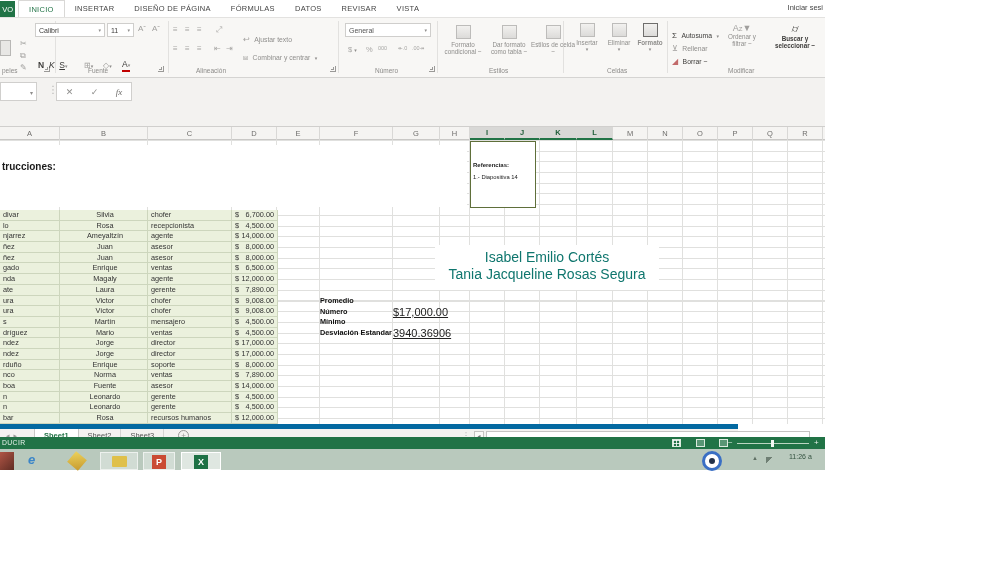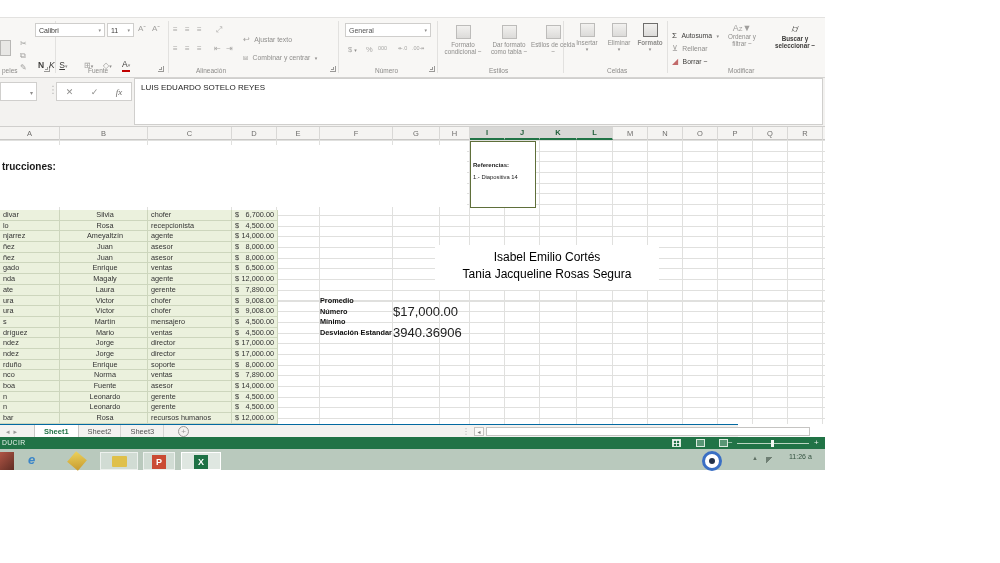--- a/index.html
+++ b/index.html
@@ -54,37 +54,37 @@
 
   #instr-white { position:absolute; left:0; top:5px; width:467px; height:62px; background:#fff; }
   #instr-title { position:absolute; left:2px; top:21px; font-size:10px; font-weight:bold; color:#1a1a1a; white-space:nowrap; }
   #instr-body  { position:absolute; left:4px; top:35px; font-size:8.3px; color:#1a1a1a; white-space:nowrap; }
 
   #ref-box { position:absolute; left:470px; top:1px; width:66px; height:67px; background:#fff; border:1px solid #5f6f3a; padding:3px 2px; }
   #ref-title { font-size:6px; font-weight:bold; color:#1a1a1a; margin-top:17px; }
   #ref-item  { font-size:5.8px; color:#1a1a1a; margin-top:6px; white-space:nowrap; }
 
   #names-box { position:absolute; left:435px; top:105px; width:224px; height:45px; background:#fff; text-align:center; padding-top:4px; }
-  #names-box div { font-size:12px; line-height:17px; color:#000000; white-space:nowrap; }
+  #names-box div { font-size:14px; line-height:17px; color:#0f766e; white-space:nowrap; }
 
   
   #data-table { position:absolute; left:0; top:70px; width:278px; }
   .trow { display:flex; height:10.7px; }
   .tcell { background:#ebf1dd; border-right:1px solid #cdd6bd; border-bottom:1px solid #cdd6bd; font-size:7.3px; color:#333; padding-left:3px; overflow:hidden; white-space:nowrap; line-height:10px; }
   .tc-a { width:60px; } .tc-b { width:88px;text-align:center; } .tc-c { width:84px; }
   .tc-d { width:46px; display:flex; justify-content:space-between; padding-right:3px; }
 
   
   #stats { position:absolute; left:320px; top:156px; }
   .srow { display:flex; height:10.7px; }
   .slabel { width:73px; font-size:7.3px; font-weight:bold; color:#111; line-height:10px; white-space:nowrap; }
-  .svalue { width:47px; font-size:13px; color:#222; line-height:10px; text-align:right; padding-right:4px; white-space:nowrap; }
-
-  
-  #sheettab-bar { position:absolute; left:0; top:424px; width:738px; height:13px; background:#f3f2f0; border-top:1px solid #0369a1;padding-left:11px; }
+  .svalue { width:47px; font-size:11px; color:#222; line-height:10px; text-align:right; padding-right:4px; white-space:nowrap;text-decoration:underline; }
+
+  
+  #sheettab-bar { position:absolute; left:0; top:424px; width:738px; height:13px; background:#f3f2f0; border-top:5px solid #0369a1;padding-left:11px; }
   #tab-nav { position:absolute; left:6px; top:3px; font-size:7px; color:#9a9997; letter-spacing:4px; }
   #sheet-tabs { position:absolute; left:34px; top:0; height:13px; display:flex; }
   .stab { font-size:7.5px; color:#555; padding:2px 9px 0 9px; border-right:1px solid #d5d4d2; white-space:nowrap; }
   .stab.active { background:#fff; color:#217346; font-weight:bold; border:1px solid #c9c8c6; border-top:none; }
   #new-sheet { position:absolute; left:178px; top:1px; width:11px; height:11px; border-radius:50%; border:1px solid #9a9997; color:#9a9997; font-size:8px; line-height:9px; text-align:center; }
   #hsb-dots { position:absolute; left:462px; top:2px; font-size:8px; color:#aaa; }
   #hsb-left { position:absolute; left:474px; top:2px; width:10px; height:9px; border:1px solid #c5c4c2; background:#fbfaf8; font-size:5px; color:#777; text-align:center; line-height:8px; }
   #hsb-track { position:absolute; left:486px; top:2px; width:324px; height:9px; border:1px solid #c5c4c2; background:#fff; }
 
   
@@ -126,20 +126,33 @@
   #font-color-a { position:absolute; left:122px; top:42px; font-size:8.5px; color:#3c3b39; border-bottom:2px solid #c00000; line-height:9px; }
 
   .aln-ico { position:absolute; font-size:8px; color:#a8a7a5; line-height:1; }
   .num-ico { position:absolute; font-size:7.5px; color:#a8a7a5; line-height:1; }
 </style>
 </head>
 <body>
 
 <div id="excel-window">
 
+  <div id="tab-row">
+    <div id="file-tab">VO</div>
+    <div id="ribbon-tabs">
+        <span class="rtab active">INICIO</span>
+        <span class="rtab">INSERTAR</span>
+        <span class="rtab">DISEÑO DE PÁGINA</span>
+        <span class="rtab">FÓRMULAS</span>
+        <span class="rtab">DATOS</span>
+        <span class="rtab">REVISAR</span>
+        <span class="rtab">VISTA</span>
+      </div>
+    <div id="sign-in">Iniciar sesi</div>
+  </div>
 
   <div id="ribbon">
 
     <div class="gsep" style="left:55px"></div>
     <div class="gsep" style="left:168px"></div>
     <div class="gsep" style="left:338px"></div>
     <div class="gsep" style="left:437px"></div>
     <div class="gsep" style="left:563px"></div>
     <div class="gsep" style="left:667px"></div>
 
@@ -258,21 +271,20 @@
   <div id="formula-row">
     <div id="name-box">
         <span class="dd">▾</span>
       </div>
     <div id="fbar-sep">⋮</div>
     <div id="fx-box">
       <span>✕</span>
       <span>✓</span>
       <span class="fx">fx</span>
     </div>
-    <div id="formula-input">LUIS EDUARDO SOTELO REYES</div>
   </div>
 
   <div id="col-headers">
       <div class="colh" style="width: 60px;">A</div>
       <div class="colh" style="width: 88px;">B</div>
       <div class="colh" style="width: 84px;">C</div>
       <div class="colh" style="width: 45px;">D</div>
       <div class="colh" style="width: 43px;">E</div>
       <div class="colh" style="width: 73px;">F</div>
       <div class="colh" style="width: 47px;">G</div>

